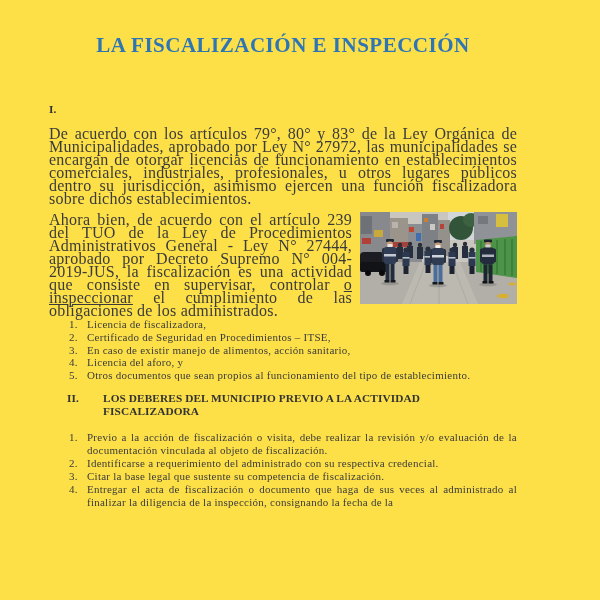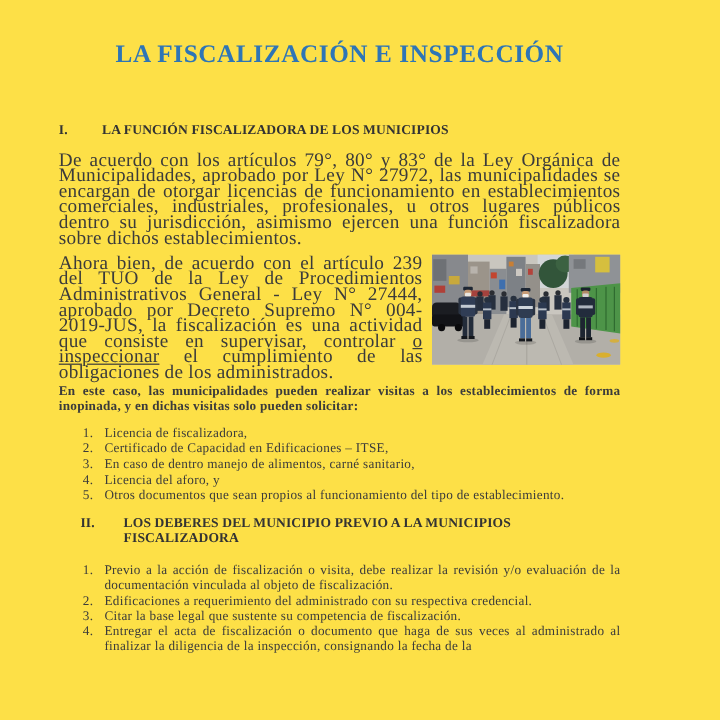--- a/index.html
+++ b/index.html
@@ -45,21 +45,20 @@
 <body>
 
 <div class="page">
 
   <h1 class="doc-title">
     <span>LA FISCALIZACIÓN E INSPECCIÓN</span>
   </h1>
 
   <div class="sec-heading">
     <span class="num">I.</span>
-    <span>LA FUNCIÓN FISCALIZADORA DE LOS MUNICIPIOS</span>
   </div>
 
   <p class="body-par par1">De acuerdo con los artículos 79°, 80° y 83° de la Ley Orgánica de Municipalidades, aprobado por Ley N° 27972, las municipalidades se encargan de otorgar licencias de funcionamiento en establecimientos comerciales, industriales, profesionales, u otros lugares públicos dentro su jurisdicción, asimismo ejercen una función fiscalizadora sobre dichos establecimientos.</p>
 
   <div class="body-par par-wrap">
     <svg class="photo" viewBox="0 0 157 92" xmlns="http://www.w3.org/2000/svg" preserveAspectRatio="none">
       <rect width="157" height="92" fill="#c9c6bf"></rect>
 
       <rect x="88" y="0" width="30" height="28" fill="#d3d6d8"></rect>
 
@@ -176,59 +175,58 @@
         <rect x="122.5" y="69" width="5" height="2.5" fill="#101318"></rect>
         <rect x="128.5" y="69" width="5" height="2.5" fill="#101318"></rect>
       </g>
 
       <ellipse cx="143" cy="84" rx="6" ry="2.2" fill="#d9af2e"></ellipse>
       <ellipse cx="152" cy="72" rx="4" ry="1.6" fill="#d9af2e" opacity="0.85"></ellipse>
     </svg>
     <span>Ahora bien, de acuerdo con el artículo 239 del TUO de la Ley de Procedimientos Administrativos General - Ley N° 27444, aprobado por Decreto Supremo N° 004-2019-JUS, la fiscalización es una actividad que consiste en supervisar, controlar </span><span class="uline">o inspeccionar</span><span> el cumplimiento de las obligaciones de los administrados.</span>
   </div>
 
-  <p class="bold-par">En este caso, las municipalidades pueden realizar visitas a los establecimientos de forma inopinada, y en dichas visitas solo pueden solicitar:</p>
 
   <div class="doc-list">
     <div class="li">
       <span class="lnum">1.</span>
       <span class="ltxt">Licencia de fiscalizadora,</span>
     </div>
     <div class="li">
       <span class="lnum">2.</span>
-      <span class="ltxt">Certificado de Capacidad en Edificaciones – ITSE,</span>
+      <span class="ltxt">Certificado de Seguridad en Procedimientos – ITSE,</span>
     </div>
     <div class="li">
       <span class="lnum">3.</span>
-      <span class="ltxt">En caso de dentro manejo de alimentos, carné sanitario,</span>
+      <span class="ltxt">En caso de existir manejo de alimentos, acción sanitario,</span>
     </div>
     <div class="li">
       <span class="lnum">4.</span>
       <span class="ltxt">Licencia del aforo, y</span>
     </div>
     <div class="li">
       <span class="lnum">5.</span>
       <span class="ltxt">Otros documentos que sean propios al funcionamiento del tipo de establecimiento.</span>
     </div>
   </div>
 
   <div class="sec-heading sec2-heading">
     <span class="num">II.</span>
-    <span>LOS DEBERES DEL MUNICIPIO PREVIO A LA MUNICIPIOS FISCALIZADORA</span>
+    <span>LOS DEBERES DEL MUNICIPIO PREVIO A LA ACTIVIDAD FISCALIZADORA</span>
   </div>
 
 
   <div class="doc-list last">
     <div class="li">
       <span class="lnum">1.</span>
       <span class="ltxt">Previo a la acción de fiscalización o visita, debe realizar la revisión y/o evaluación de la documentación vinculada al objeto de fiscalización.</span>
     </div>
     <div class="li">
       <span class="lnum">2.</span>
-      <span class="ltxt">Edificaciones a requerimiento del administrado con su respectiva credencial.</span>
+      <span class="ltxt">Identificarse a requerimiento del administrado con su respectiva credencial.</span>
     </div>
     <div class="li">
       <span class="lnum">3.</span>
       <span class="ltxt">Citar la base legal que sustente su competencia de fiscalización.</span>
     </div>
     <div class="li">
       <span class="lnum">4.</span>
       <span class="ltxt">Entregar el acta de fiscalización o documento que haga de sus veces al administrado al finalizar la diligencia de la inspección, consignando la fecha de la</span>
     </div>
   </div>

